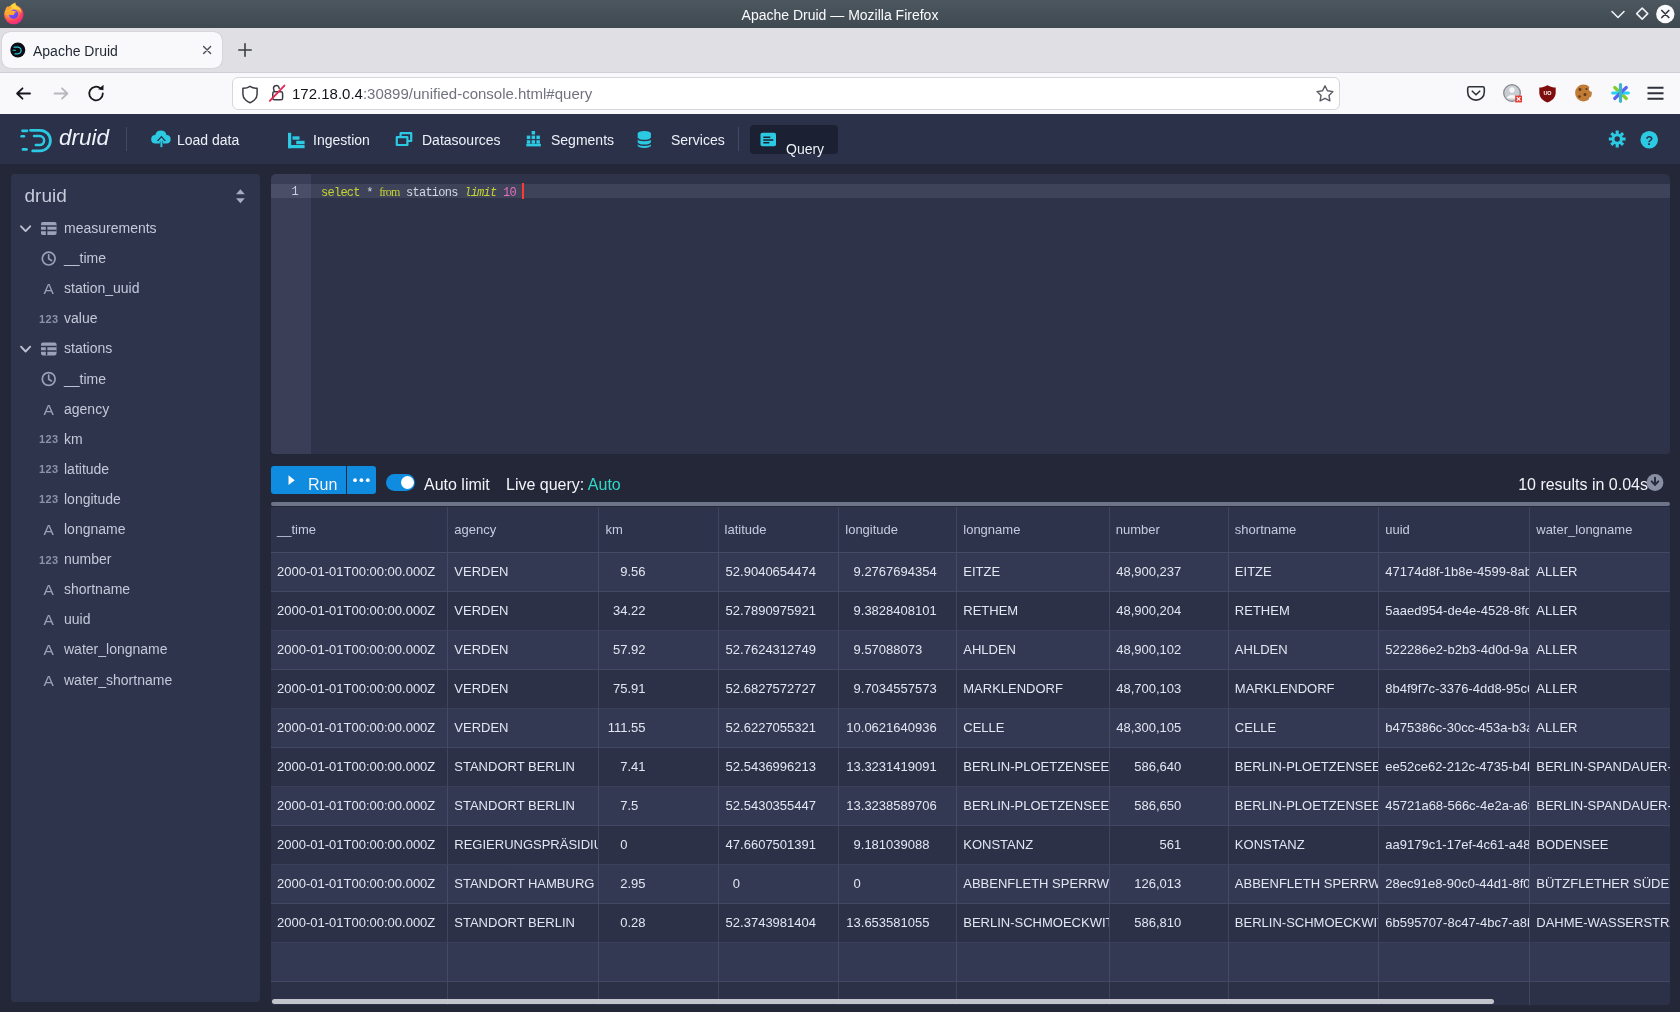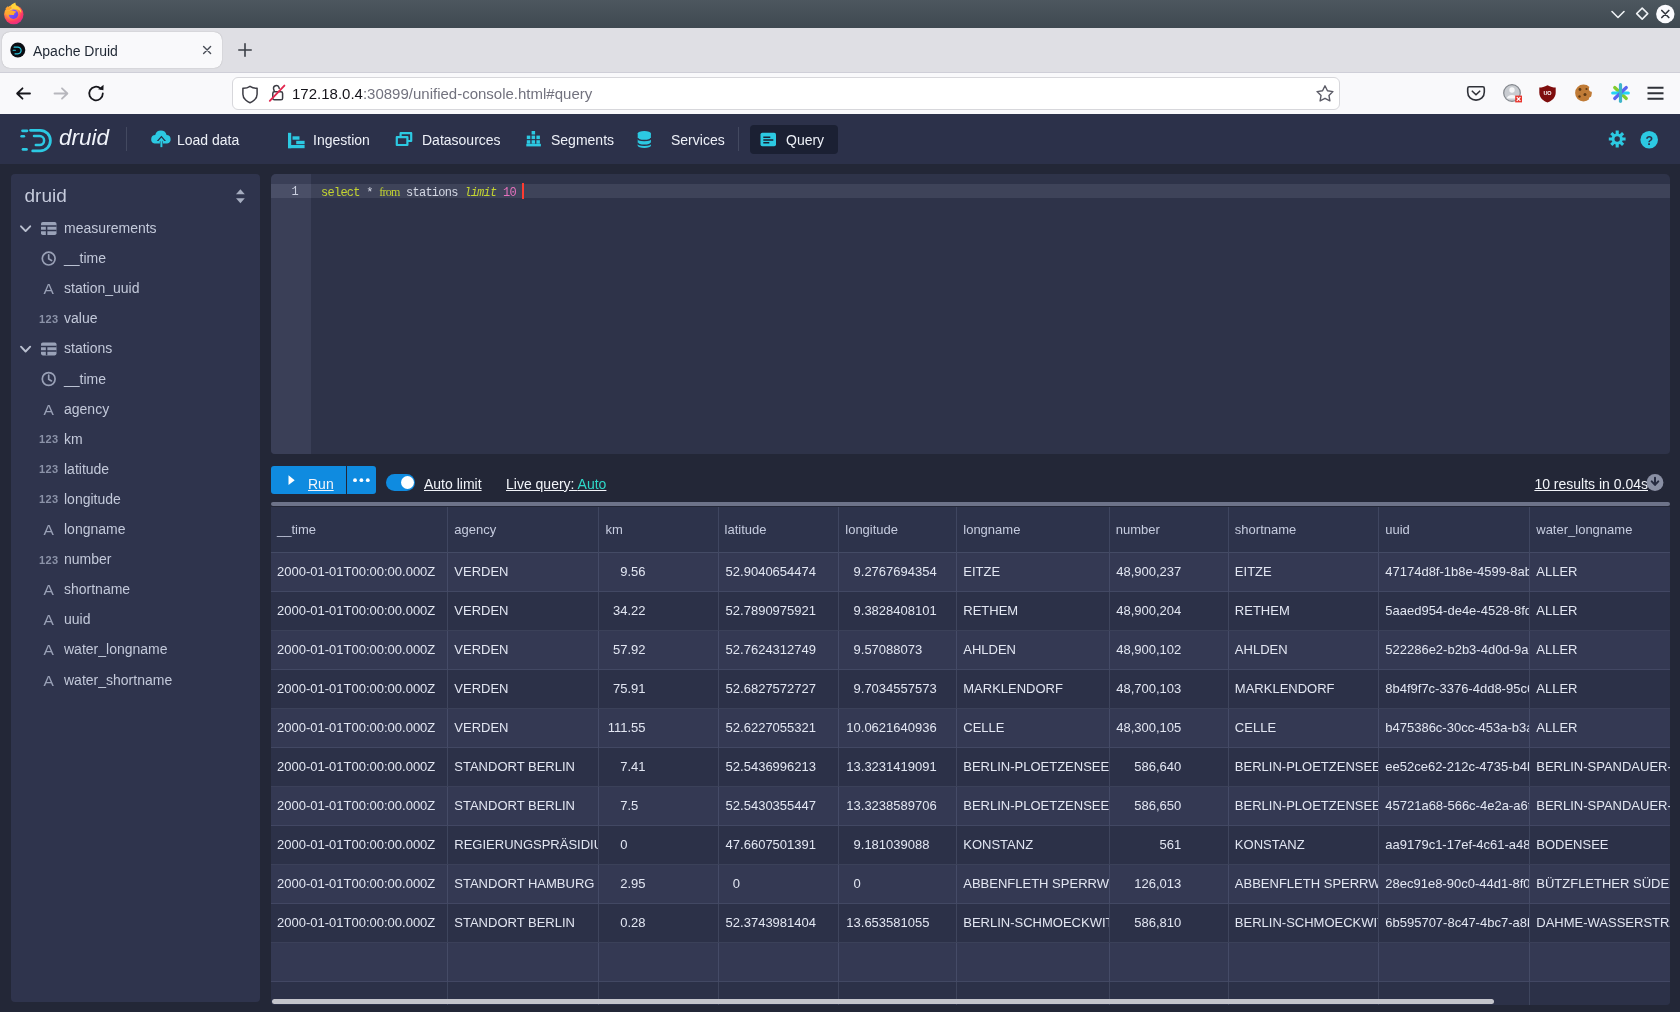--- a/index.html
+++ b/index.html
@@ -37,21 +37,21 @@
   #gutter { left:0; top:0; width:39.5px; height:280px; background:#3a3f57; }
   #activeline { left:0; top:9.5px; width:1399px; height:14.5px; background:#3e4359; }
   #gutterline { left:0; top:9.5px; width:39.5px; height:14.5px; background:#4a4f67; }
   .code { position:absolute; font-family:"Liberation Mono", monospace; font-size:12px; letter-spacing:-0.74px; white-space:pre; }
 
   
   #runbtn { left:271px; top:466px; width:75px; height:28px; background:#0f8be0; border-radius:3px 0 0 3px; }
   #morebtn { left:347px; top:466px; width:29px; height:28px; background:#0f8be0; border-radius:0 3px 3px 0; }
   #switch { left:386px; top:474px; width:29px; height:17px; background:#0f8be0; border-radius:9px; }
   #knob { left:15px; top:2px; width:13px; height:13px; background:#fff; border-radius:50%; }
-  .runtext { position:absolute; top:475.5px; font-size:14px; color:#f2f4f9;text-decoration:underline; }
+  .runtext { position:absolute; top:475.5px; font-size:16px; color:#f2f4f9; }
 
   
   #divider { left:271px; top:502px; width:1399px; height:4px; background:#6d7389; border-radius:2px; }
 
   
   #table { left:271px; top:507px; width:1399px; height:498px; background:#2c3148; border-radius:0 0 4px 4px; overflow:hidden; }
   .trow { position:absolute; left:0; width:1560px; height:39px; display:flex; }
   .trow.odd { background:#343953; }
   .trow.even { background:#2c3148; }
   .cell { height:100%; padding:11px 4px 0 6px; border-right:1px solid rgba(160,172,205,.16);
@@ -63,37 +63,38 @@
   .c5{width:152.5px;} .c6{width:119.1px;} .c7{width:150.4px;} .c8{width:151px;} .c9{width:160px;border-right:none;}
   .num { display:inline-flex; }
   .ip { display:inline-block; text-align:right; }
   .km .ip { width:22px; } .lat .ip { width:15.5px; } .lon .ip { width:15.5px; } .nm .ip { width:65.5px; }
   #hthumb { left:1px; top:492px; width:1222px; height:5px; background:#c3c4cb; border-radius:2.5px; }
 </style>
 </head>
 <body>
 <div id="app">
   <div class="abs" id="titlebar"></div>
+  <div class="abs" id="titletext">Apache Druid — Mozilla Firefox</div>
   <div class="abs" id="tabbar"></div>
   <div class="abs" id="tab"></div>
   <div class="abs" id="urlbar"></div>
   <div class="abs" id="urlfield"></div>
   <div class="abs urltext">172.18.0.4<span class="dim">:30899/unified-console.html#query</span></div>
   <div class="abs tabtitle" style="left:33px; top:42.5px;">Apache Druid</div>
   <div class="abs" id="navbar"></div>
   <div class="abs" style="left:59px; top:125px; font-size:22.5px; font-style:italic; color:#f0f3fa;">druid</div>
   <div class="abs navsep" style="left:126px; top:127px;"></div>
   <div class="abs navitem" style="left:177px;">Load data</div>
   <div class="abs navitem" style="left:313px;">Ingestion</div>
   <div class="abs navitem" style="left:422px;">Datasources</div>
   <div class="abs navitem" style="left:551px;">Segments</div>
   <div class="abs navitem" style="left:671px;">Services</div>
   <div class="abs navsep" style="left:738px; top:127px;"></div>
   <div class="abs" id="querypill" style="top:125px;"></div>
-  <div class="abs navitem" style="left:786px;">Query</div>
+  <div class="abs navitem" style="left:786px;margin-top:9px;">Query</div>
   <div class="abs" style="left:24.5px; top:184.5px; font-size:19px; color:#c6cbdc; z-index:5;">druid</div>
   <div class="treetext" style="top:220.0px;">measurements</div>
   <div class="treetext" style="top:250.1px;">__time</div>
   <div class="treetext" style="top:280.2px;">station_uuid</div>
   <div class="treetext" style="top:310.3px;">value</div>
   <div class="treetext" style="top:340.4px;">stations</div>
   <div class="treetext" style="top:370.5px;">__time</div>
   <div class="treetext" style="top:400.6px;">agency</div>
   <div class="treetext" style="top:430.7px;">km</div>
   <div class="treetext" style="top:460.8px;">latitude</div>

